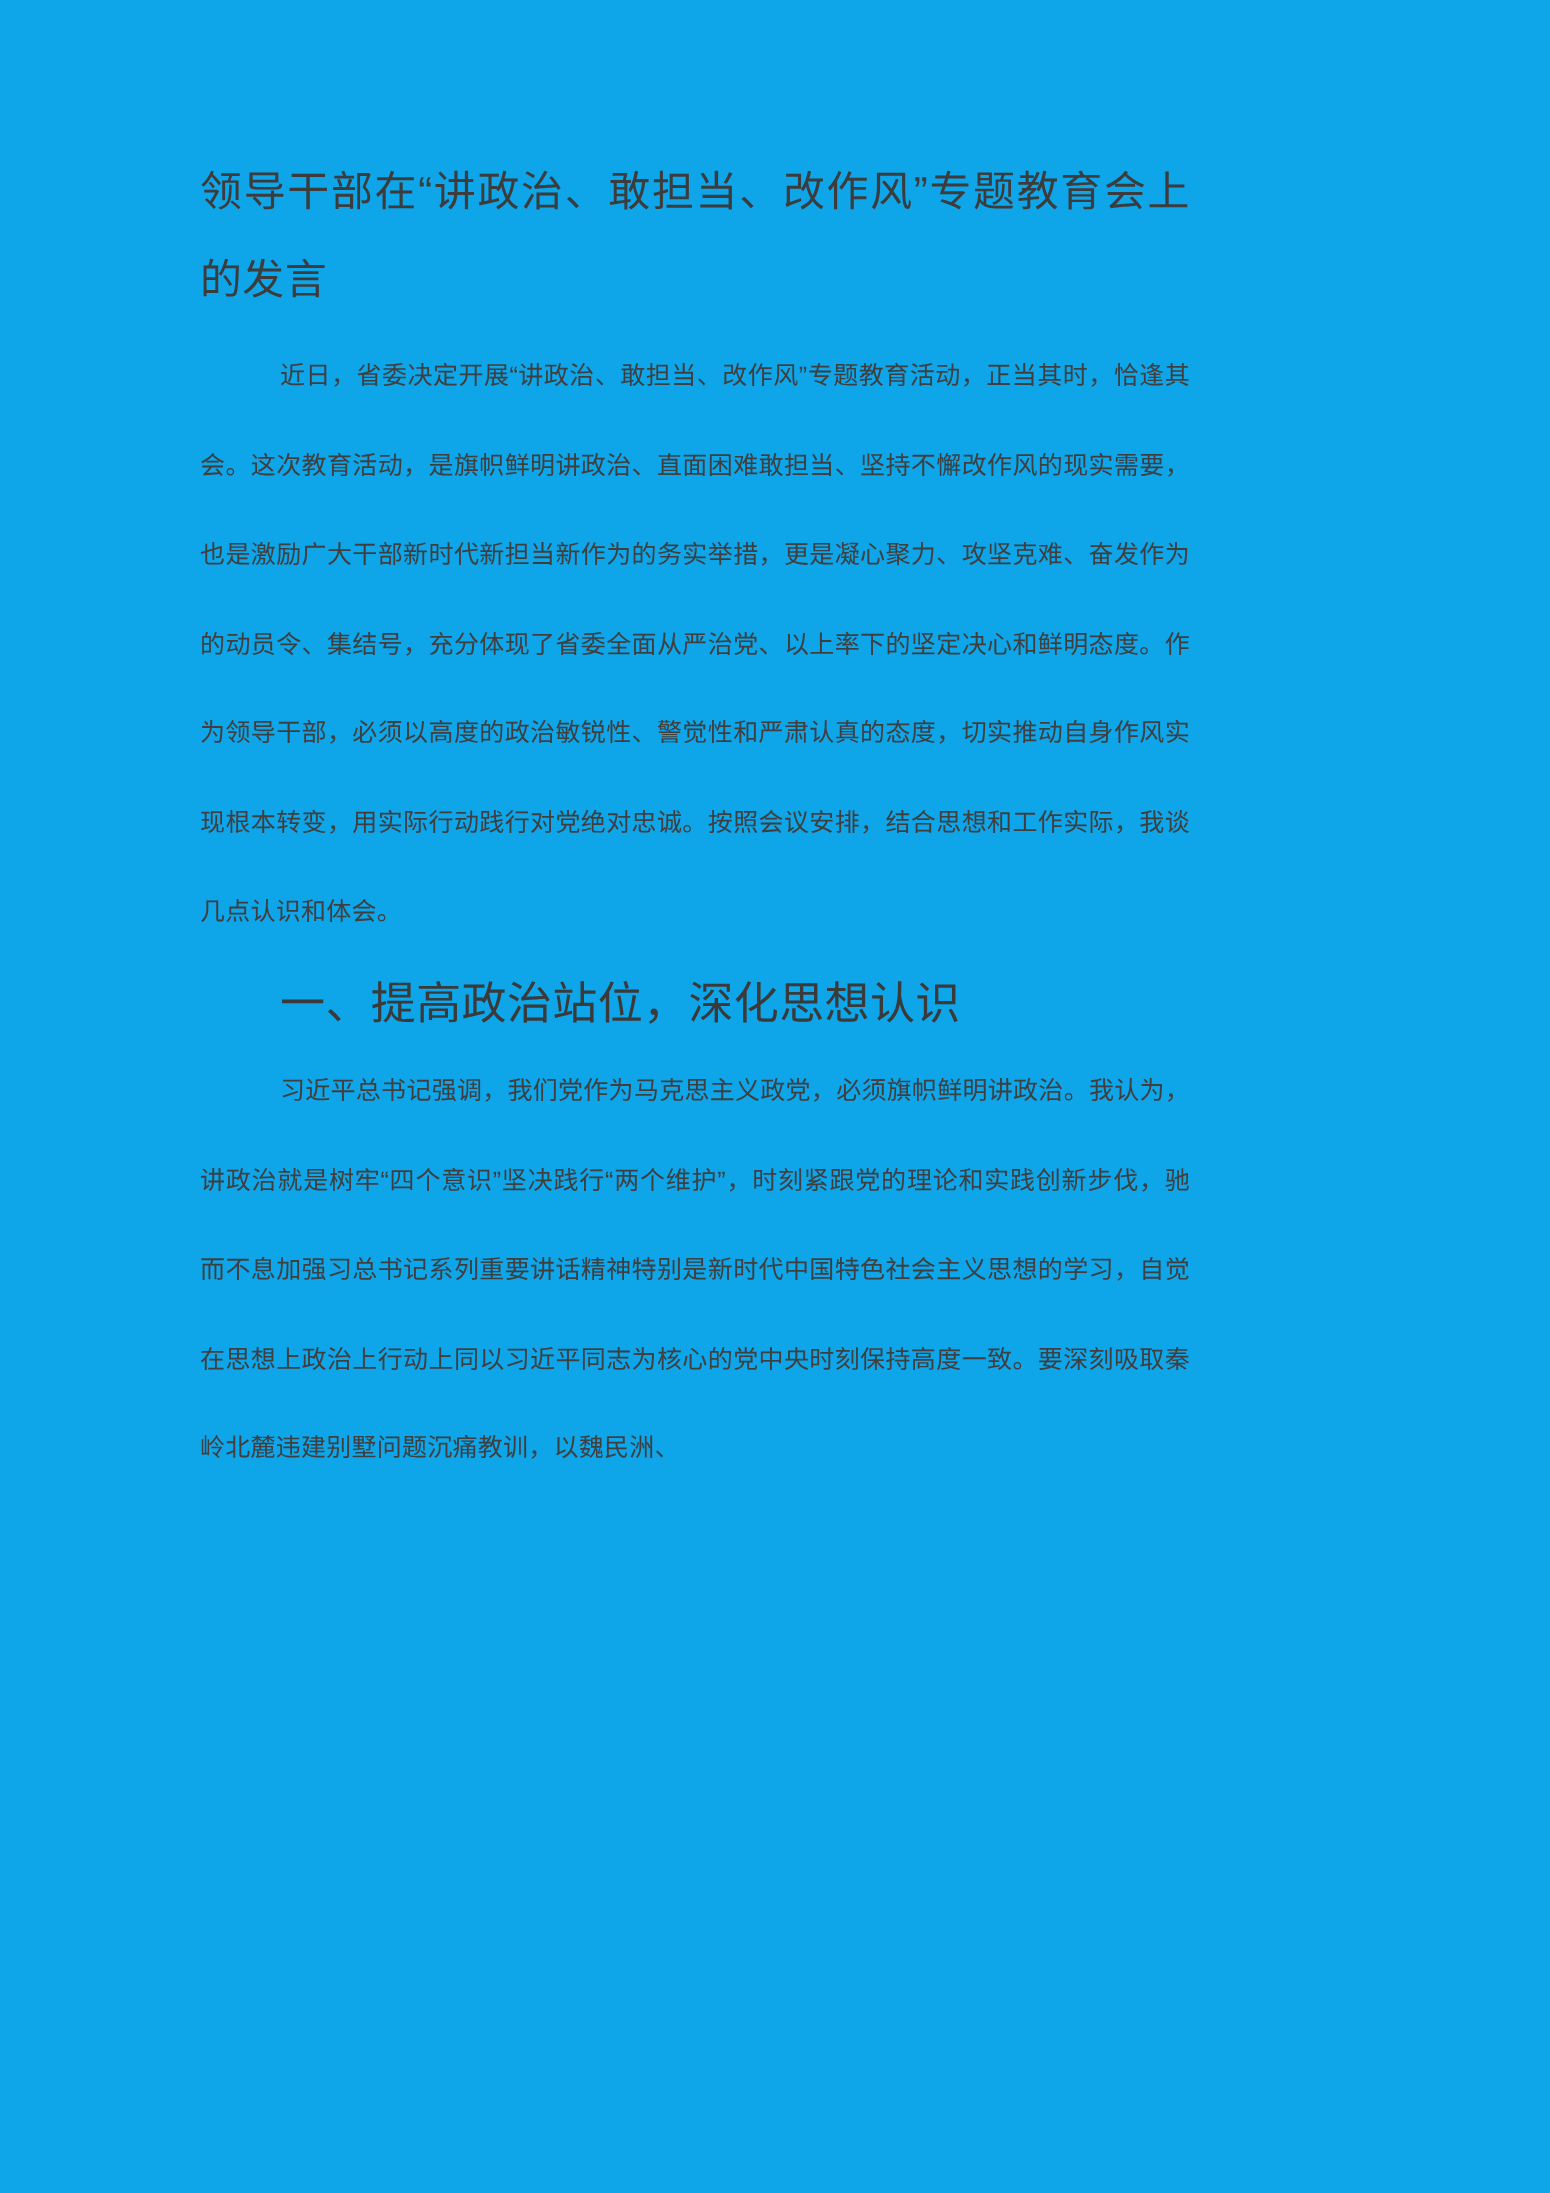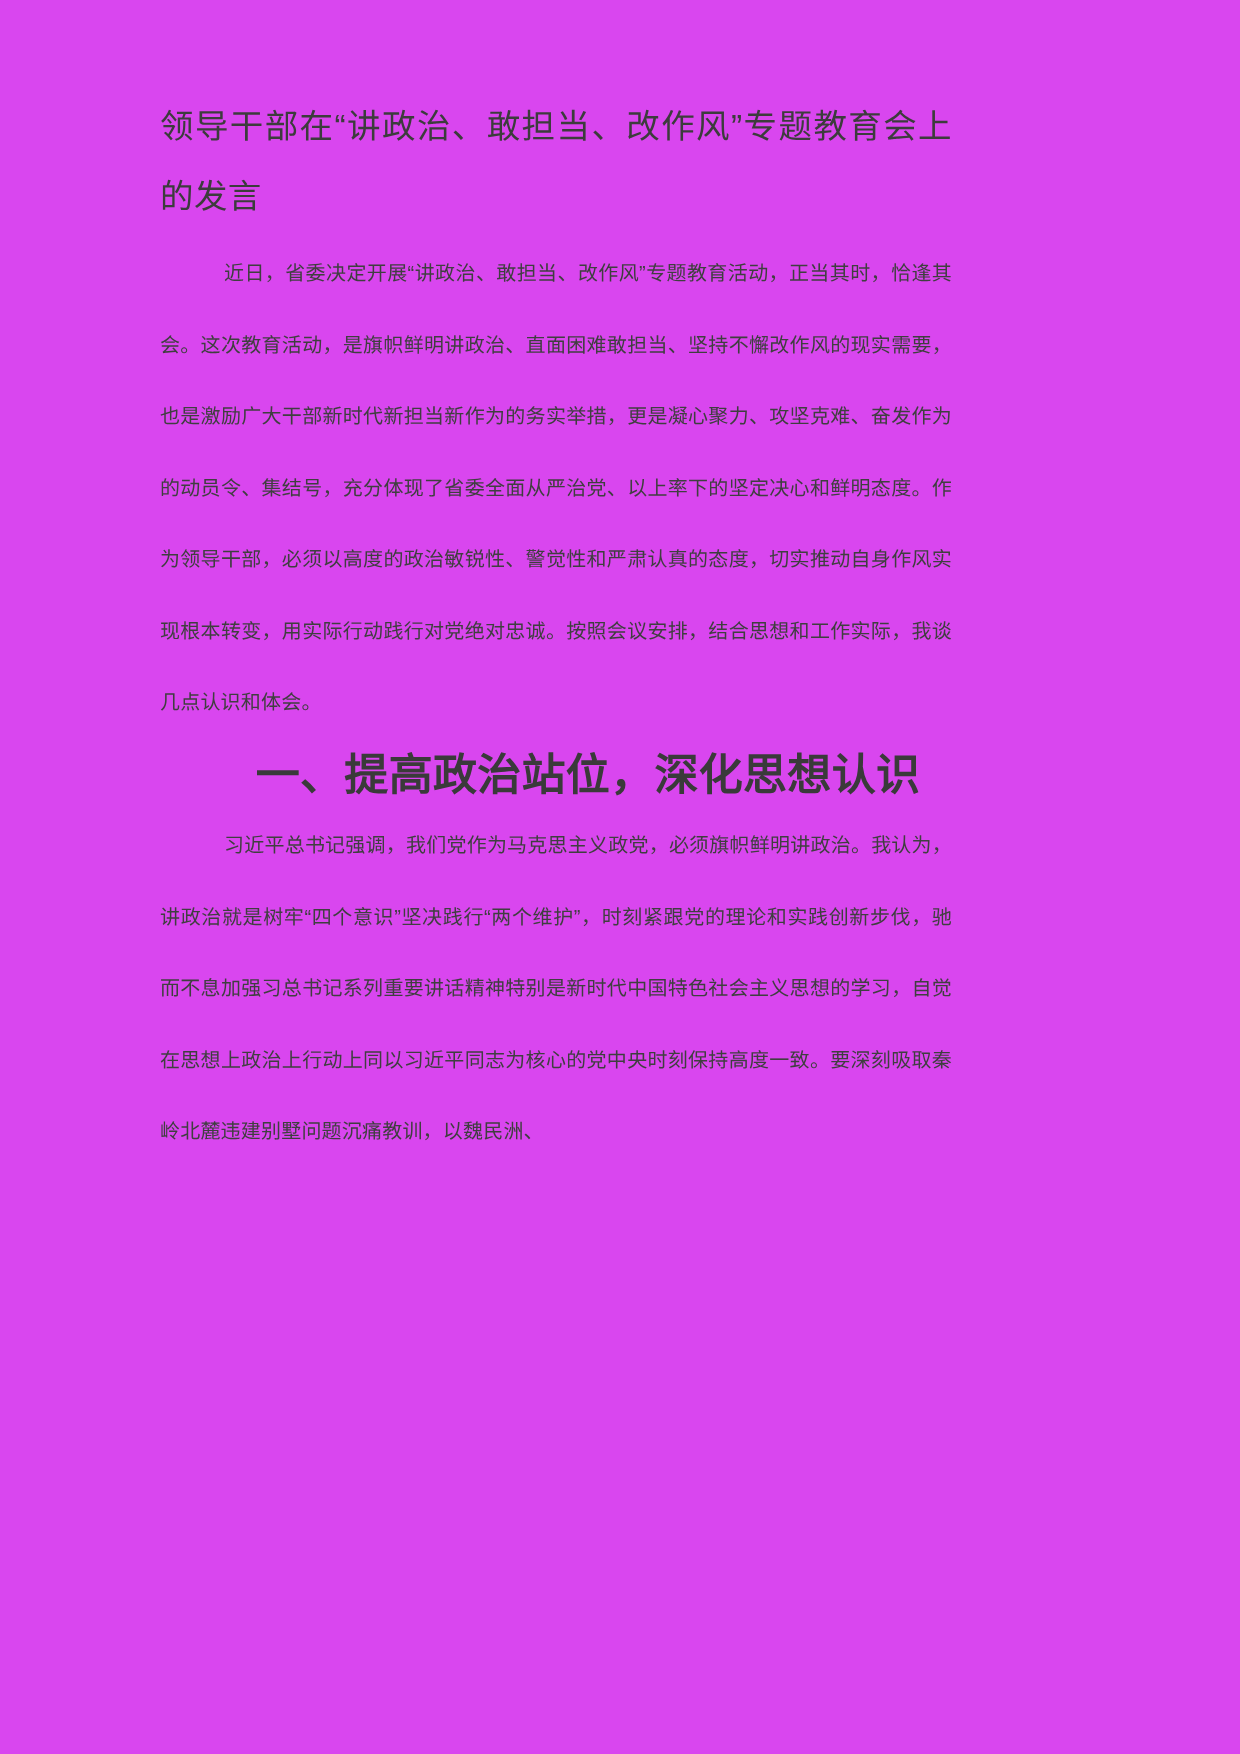--- a/index.html
+++ b/index.html
@@ -12,23 +12,23 @@
     width: 1240px;
     height: 1754px;
     overflow: hidden;
     font-family: "Liberation Sans", "DejaVu Sans", sans-serif;
     -webkit-font-smoothing: antialiased;
   }
   .page {
     position: relative;
     width: 1240px;
     height: 1754px;
-    background: #d946ef;
+    background: #0ea5e9;
     box-sizing: border-box;
-    padding: 92px 288px 0 160px;
+    padding: 120px 288px 0 160px;
   }
   .doc-body {
     width: 792px;
   }
   
   .doc-title {
     font-size: 33.5px;
     line-height: 70px;
     color: #3c3c3c;
     font-weight: 400;
@@ -45,29 +45,28 @@
     color: #3f3f3f;
     margin: 0;
     text-indent: 64px;
     text-align: justify;
     text-justify: inter-character;
     word-break: break-all;
     letter-spacing: 0.2px;
   }
   
   .section-heading {
-    font-size: 44px;
+    font-size: 36px;
     line-height: 71.5px;
     color: #3a3a3a;
-    font-weight: 700;
+    font-weight: 400;
     margin: 0;
     text-indent: 64px;
     letter-spacing: 0.3px;
     word-break: break-all;
-    text-align: center;
   }
 </style>
 </head>
 <body>
 
 <div class="page">
   <div class="doc-body">
 
     <h1 class="doc-title">领导干部在“讲政治、敢担当、改作风”专题教育会上的发言</h1>
 

